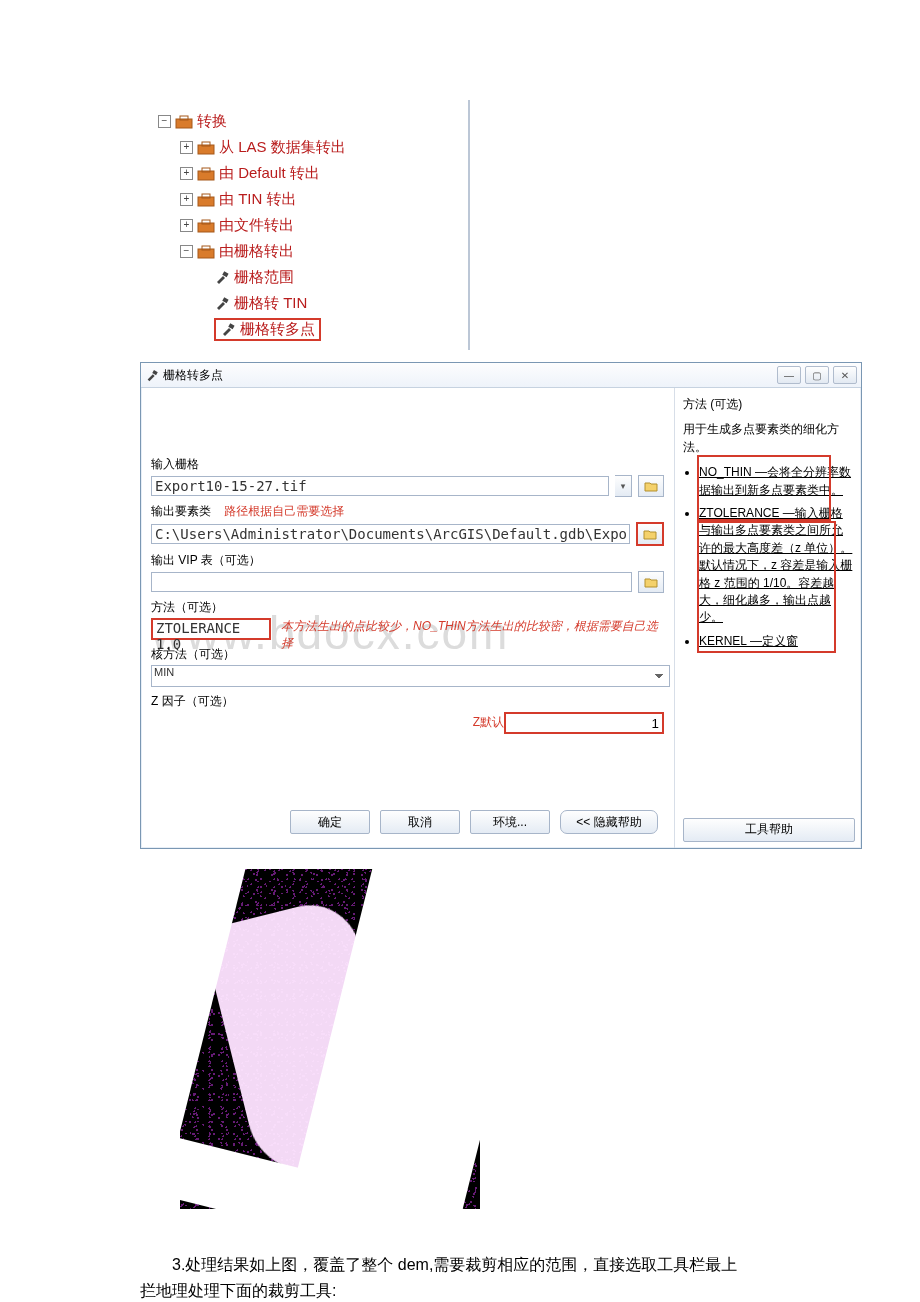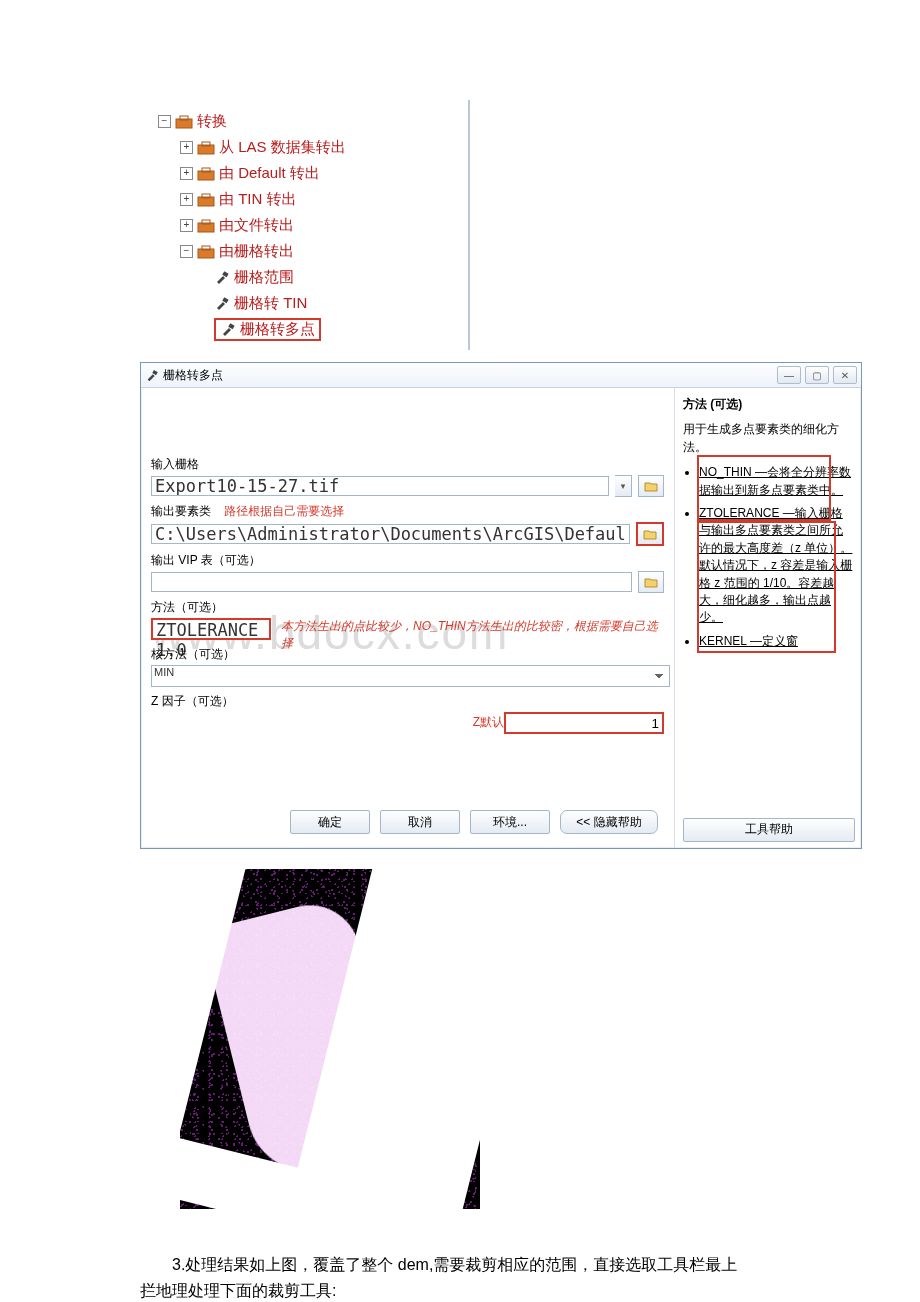--- a/index.html
+++ b/index.html
@@ -101,39 +101,39 @@
     padding: 8px 10px 8px 10px;
     position: relative;
   }
   .dlg-right {
     width: 170px;
     padding: 8px 8px;
     font-size: 12px;
     line-height: 1.45;
     position: relative;
   }
-  .dlg-right-title { font-weight: bold; margin-bottom:8px; }
+  .dlg-right-title { font-weight: normal; margin-bottom:8px; }
   .dlg-right-desc { margin-bottom:8px; }
   .help-ul { margin:0; padding-left: 16px; }
   .help-ul li { margin-bottom: 6px; text-decoration: underline; }
   .red-box-help1 {
     position:absolute; border:2px solid #d43a2b;
     left: 22px; top: 67px; width: 130px; height: 62px;
     pointer-events:none;
   }
   .red-box-help2 {
     position:absolute; border:2px solid #d43a2b;
     left: 22px; top: 133px; width: 135px; height: 128px;
     pointer-events:none;
   }
   .fld-label { margin:6px 0 2px; }
   .fld-row { display:flex; gap:6px; align-items:center; }
   .fld-input {
     flex:1; height:18px; border:1px solid #a7b5c9;
-    padding:0 3px; font-size:17px; color:#333; background:#fff;
+    padding:0 3px; font-size:14px; color:#333; background:#fff;
     font-family: "SimSun","Microsoft YaHei",monospace;
   }
   .fld-combo-btn {
     width:16px; height:20px; border:1px solid #a7b5c9;
     border-left:none; background:linear-gradient(#fefefe,#e4ebf4);
     display:flex;align-items:center;justify-content:center;font-size:9px;color:#555;
   }
   .fld-browse {
     width:24px; height:20px; border:1px solid #a7b5c9;
     background:linear-gradient(#fefefe,#e4ebf4);

